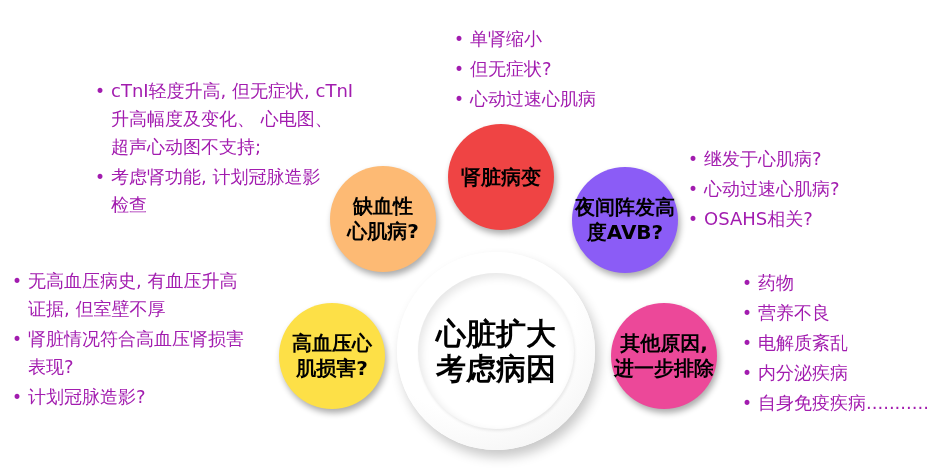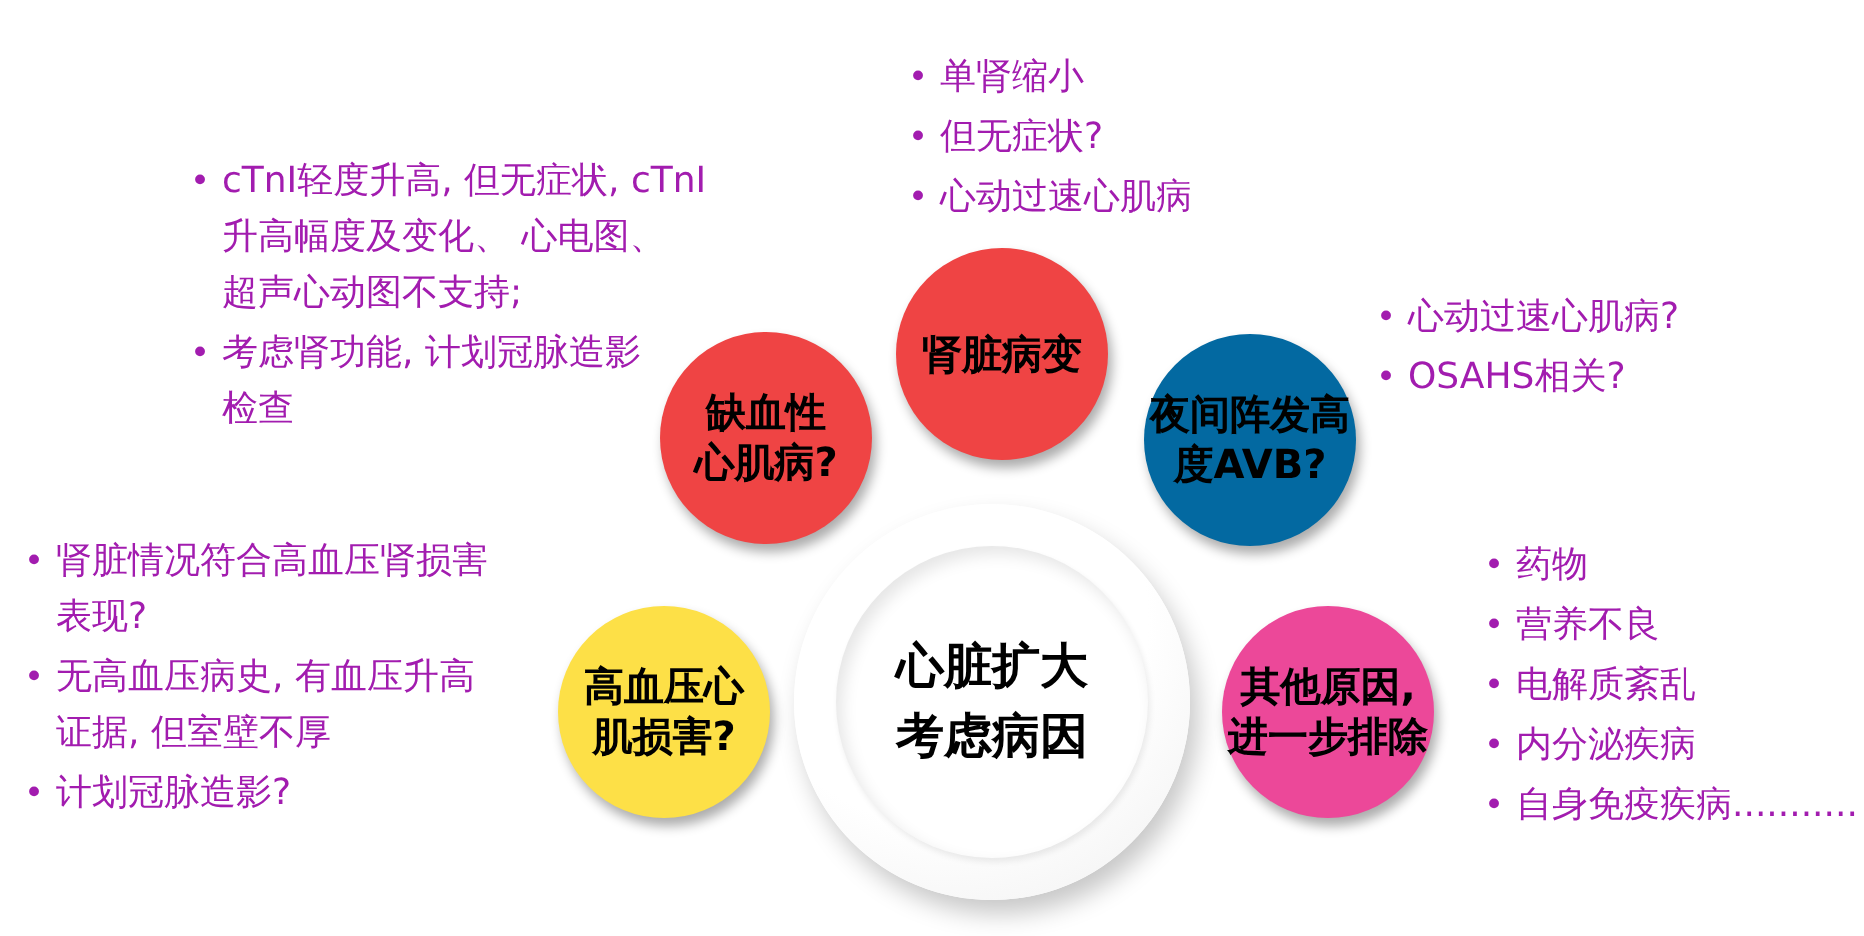--- a/index.html
+++ b/index.html
@@ -86,21 +86,21 @@
     bottom: 21px;
     border-radius: 50%;
     background: #ffffff;
     box-shadow: inset 3px 4px 8px rgba(0,0,0,0.10), 1px 2px 3px rgba(0,0,0,0.08);
     display: flex;
     align-items: center;
     justify-content: center;
     text-align: center;
   }
   .center-label {
-    font-size: 24px;
+    font-size: 30px;
     font-weight: bold;
     line-height: 35px;
     white-space: pre-line;
     color: #000;
   }
 </style>
 </head>
 <body>
 
 <div class="canvas">
@@ -113,50 +113,51 @@
 
   <div class="bullet-group g-top-left">
     <div class="bullet-item">cTnI轻度升高, 但无症状, cTnI
 升高幅度及变化、 心电图、
 超声心动图不支持;</div>
     <div class="bullet-item">考虑肾功能, 计划冠脉造影
 检查</div>
   </div>
 
   <div class="bullet-group g-top-right">
+    <div class="bullet-item">继发于心肌病?</div>
     <div class="bullet-item">心动过速心肌病?</div>
     <div class="bullet-item">OSAHS相关?</div>
   </div>
 
   <div class="bullet-group g-left">
+    <div class="bullet-item">无高血压病史, 有血压升高
+证据, 但室壁不厚</div>
     <div class="bullet-item">肾脏情况符合高血压肾损害
 表现?</div>
-    <div class="bullet-item">无高血压病史, 有血压升高
-证据, 但室壁不厚</div>
     <div class="bullet-item">计划冠脉造影?</div>
   </div>
 
   <div class="bullet-group g-right">
     <div class="bullet-item">药物</div>
     <div class="bullet-item">营养不良</div>
     <div class="bullet-item">电解质紊乱</div>
     <div class="bullet-item">内分泌疾病</div>
     <div class="bullet-item">自身免疫疾病...........</div>
   </div>
 
   <div class="node n-renal" style="background: #ef4444; text-align: right;">
     <span class="node-label">肾脏病变</span>
   </div>
 
-  <div class="node n-ischemic" style="background: #ef4444;">
+  <div class="node n-ischemic" style="background: #fdba74;">
     <span class="node-label">缺血性
 心肌病?</span>
   </div>
 
-  <div class="node n-avb" style="background: #0369a1;">
+  <div class="node n-avb" style="background: #8b5cf6;">
     <span class="node-label">夜间阵发高
 度AVB?</span>
   </div>
 
   <div class="node n-htn" style="background: #fde047;">
     <span class="node-label">高血压心
 肌损害?</span>
   </div>
 
   <div class="node n-other" style="background: #ec4899;">

